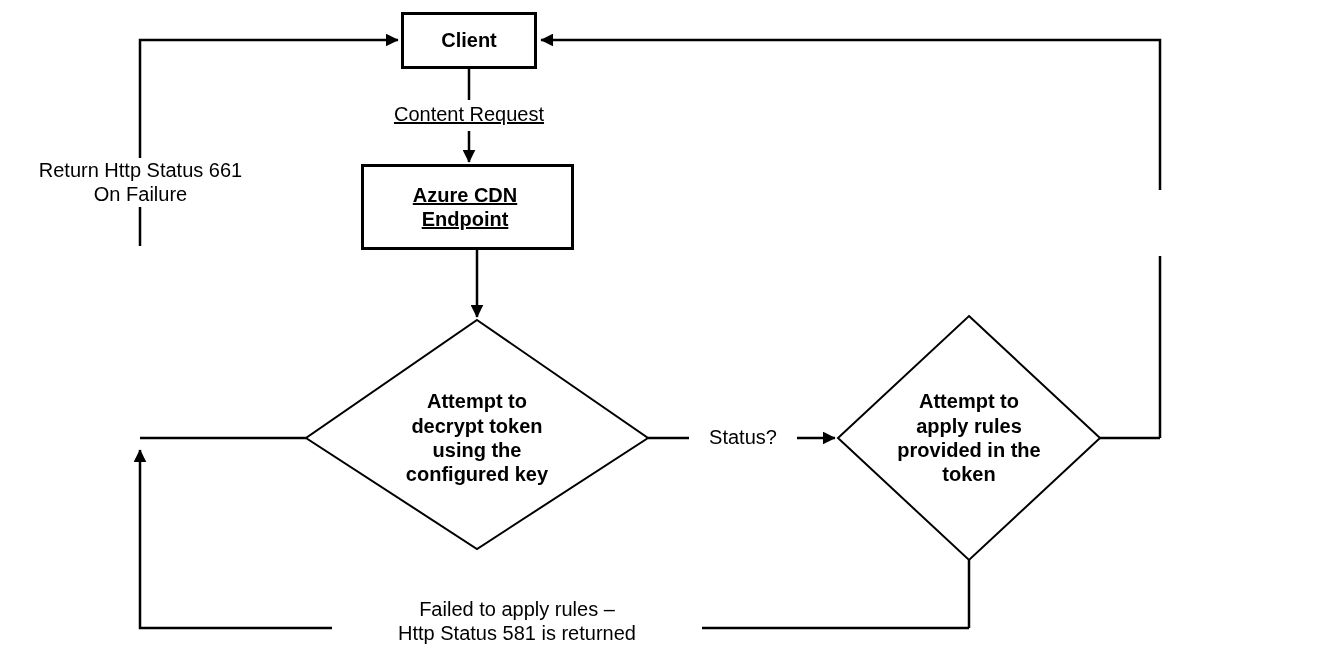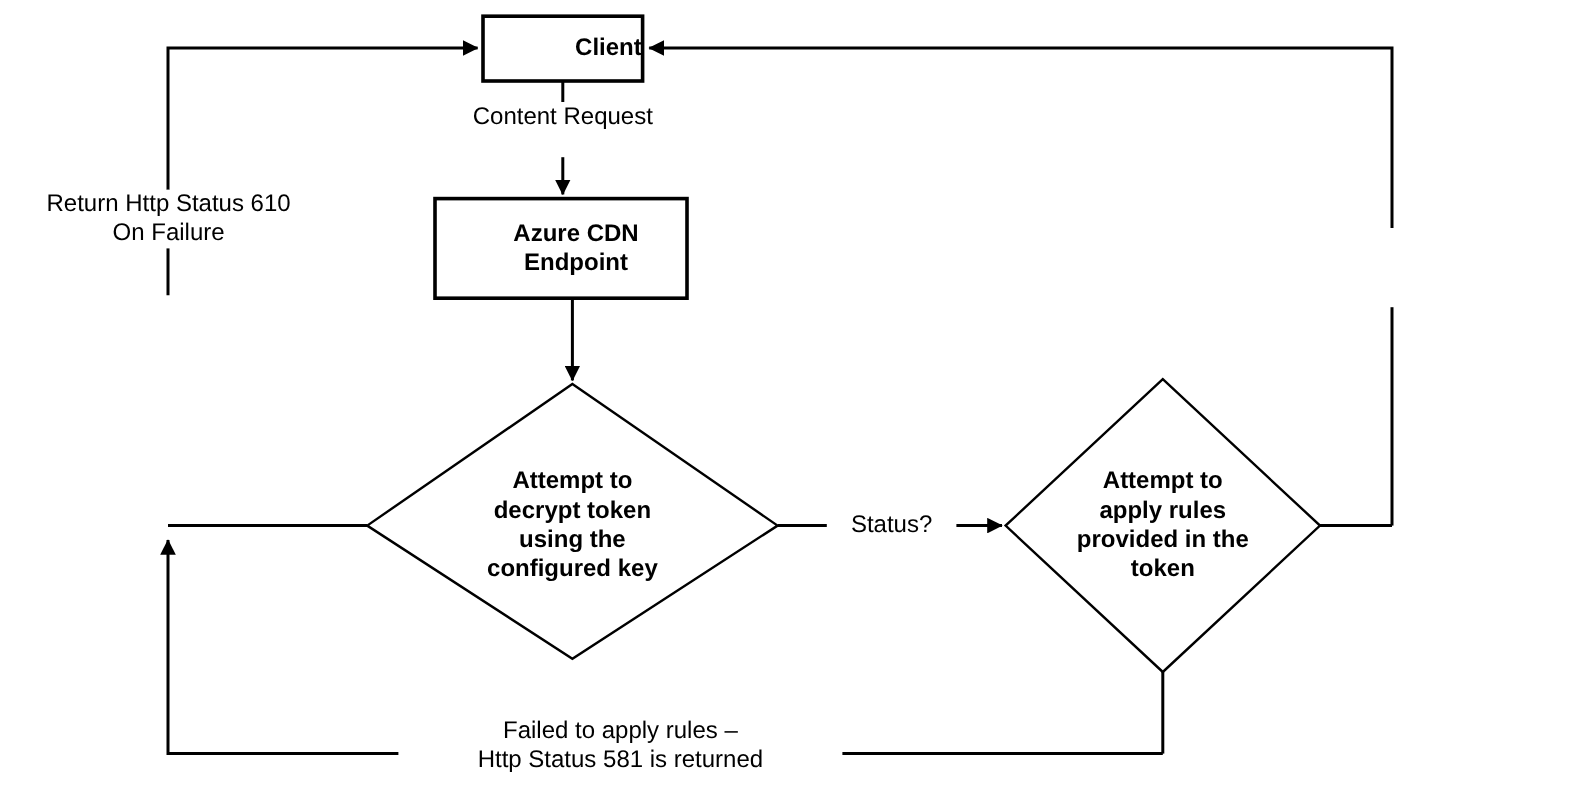--- a/index.html
+++ b/index.html
@@ -86,39 +86,39 @@
 
     <path d="M 1100 438 L 1160 438" fill="none" stroke="#000000" stroke-width="2.5"></path>
     <path d="M 1160 438 L 1160 256" fill="none" stroke="#000000" stroke-width="2.5"></path>
     <path d="M 1160 190 L 1160 40 L 541 40" fill="none" stroke="#000000" stroke-width="2.5" marker-end="url(#arrow-end)"></path>
 
     <path d="M 969 560 L 969 628" fill="none" stroke="#000000" stroke-width="2.5"></path>
     <path d="M 969 628 L 699 628" fill="none" stroke="#000000" stroke-width="2.5"></path>
     <path d="M 336 628 L 140 628 L 140 450" fill="none" stroke="#000000" stroke-width="2.5" marker-end="url(#arrow-end)"></path>
   </svg>
 
-  <div class="node-label" style="left:402px; top:13px; width:134px; height:55px;padding-left:38px;">Client</div>
+  <div class="node-label" style="left:402px; top:13px; width:134px; height:55px;">Client</div>
 
-  <div class="node-label" style="left:377px; top:165px; width:206px; height:84px;">Azure CDN
+  <div class="node-label" style="left:362px; top:165px; width:206px; height:84px;text-decoration:underline;">Azure CDN
 Endpoint</div>
 
   <div class="node-label" style="left:369px; top:367px; width:216px; height:142px;">Attempt to
 decrypt token
 using the
 configured key</div>
 
   <div class="node-label" style="left:861px; top:367px; width:216px; height:142px;">Attempt to
 apply rules
 provided in the
 token</div>
 
-  <div class="edge-label bg" style="left:354px; top:85px; width:230px;">Content Request</div>
+  <div class="edge-label bg" style="left:354px; top:102px; width:230px;text-decoration:underline;">Content Request</div>
 
   <div class="edge-label bg" style="left:689px; top:425px; width:108px;">Status?</div>
 
-  <div class="edge-label bg" style="left:8px; top:158px; width:265px;">Return Http Status 610
+  <div class="edge-label bg" style="left:8px; top:158px; width:265px;">Return Http Status 661
 On Failure</div>
 
 
   <div class="edge-label bg" style="left:332px; top:597px; width:370px;">Failed to apply rules –
 Http Status 581 is returned</div>
 
 </div>
 
 </body></html>

